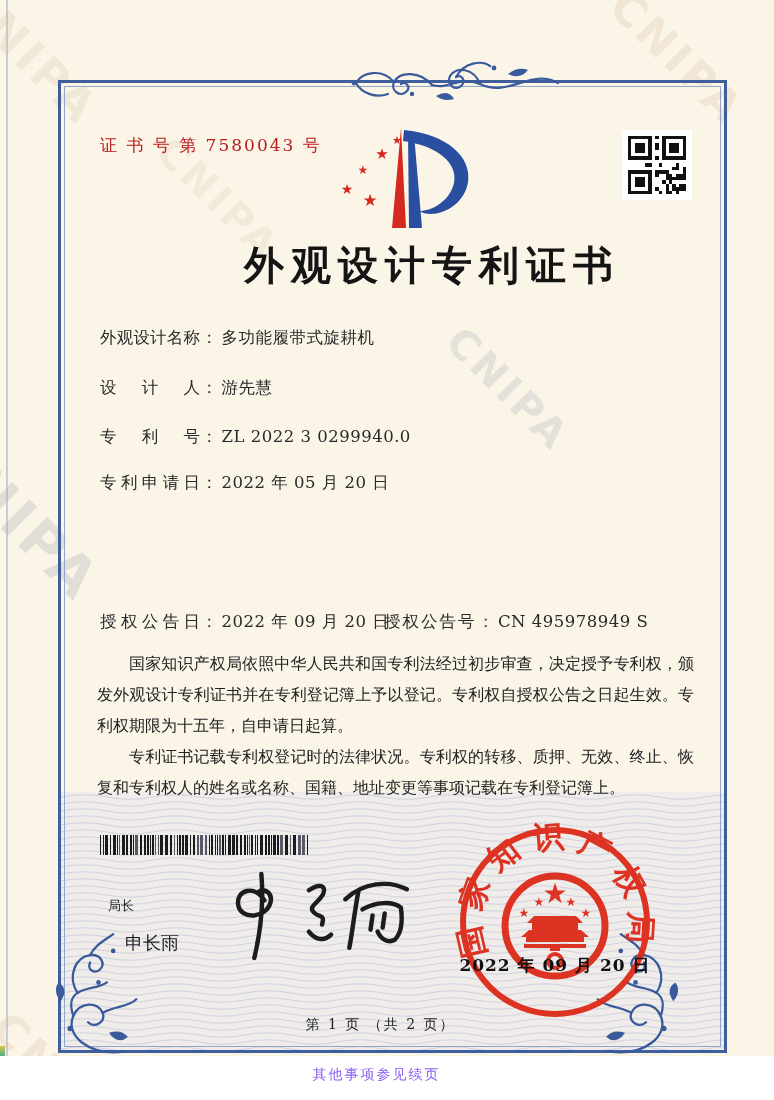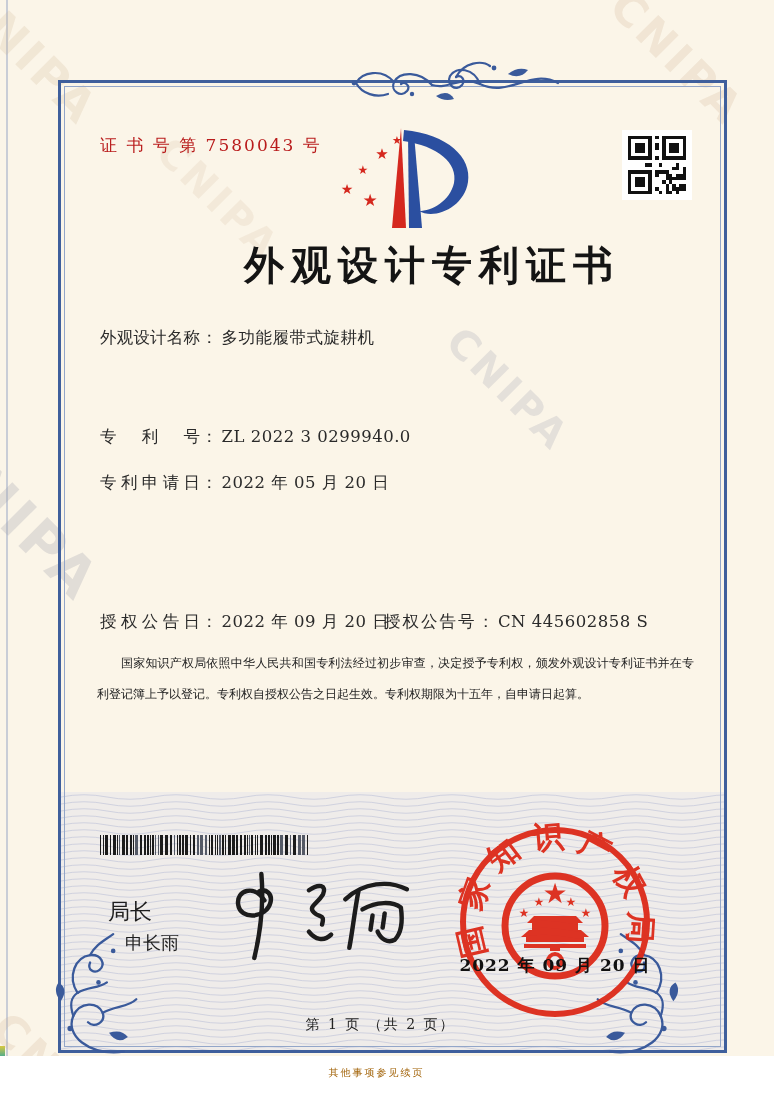--- a/index.html
+++ b/index.html
@@ -20,34 +20,34 @@
   #logo{left:322px;top:122px;}
   #qr{left:622px;top:130px;width:70px;height:70px;background:#fff;display:flex;align-items:center;justify-content:center;}
   #title{left:58px;top:238px;width:748px;text-align:center;font-size:40px;font-weight:bold;
          letter-spacing:7px;color:#141414;}
   
   .frow{position:absolute;left:100px;font-size:16.5px;color:#2a2a2a;white-space:nowrap;}
   .flabel{display:inline-block;width:100px;text-align:justify;text-align-last:justify;vertical-align:bottom;}
   .fcolon{margin:0 4px 0 1px;}
   .fval{letter-spacing:.5px;margin-top:32px;}
   
-  #body-text{left:97px;top:648px;width:597px;font-size:12px;line-height:31px;text-align:justify;color:#222;}
+  #body-text{left:97px;top:648px;width:597px;font-size:16px;line-height:31px;text-align:justify;color:#222;}
   #body-text p{margin:0;text-indent:2em;}
   
   #band{left:61px;top:792px;width:665px;height:258px;background:rgba(224,226,238,.45);}
   #barcode{left:100px;top:835px;}
-  #director-role{left:108px;top:897px;font-size:22px;font-family:"DejaVu Sans","Liberation Sans",sans-serif;color:#1e1e1e;}
+  #director-role{left:108px;top:897px;font-size:13px;font-family:"DejaVu Sans","Liberation Sans",sans-serif;color:#1e1e1e;}
   #director-name{left:125px;top:931px;font-size:18px;font-family:"DejaVu Sans","Liberation Sans",sans-serif;color:#1e1e1e;}
   #signature{left:222px;top:868px;}
   #seal{left:455px;top:822px;opacity:.95;}
   #seal-date{left:452px;top:954px;width:206px;text-align:center;font-size:17px;color:#111;
              letter-spacing:1px;font-weight:bold;white-space:nowrap;}
   #page-indicator{left:58px;top:1016px;width:645px;text-align:center;font-size:14px;letter-spacing:2px;color:#222;}
   #footer-strip{left:0;top:1056px;width:774px;height:44px;background:#ffffff;}
-  #footer-note{left:0;top:1066px;width:753px;text-align:center;font-size:10px;letter-spacing:2px;color:#a16207;}
+  #footer-note{left:0;top:1066px;width:753px;text-align:center;font-size:14px;letter-spacing:2px;color:#8b5cf6;}
   .flourish{color:#3a5a9b;}
   svg{display:block;}
 </style>
 </head>
 <body>
 
 <div id="page">
 
   <div class="abs" id="scan-edge"></div>
   <div class="abs" id="scan-mark"></div>
@@ -230,35 +230,39 @@
         <rect x="1" y="11" width="5" height="5" fill="#fff"></rect>
         <rect x="2" y="12" width="3" height="3" fill="#111"></rect>
       </svg>
   </div>
 
   <div class="abs" id="title">外观设计专利证书</div>
 
   <div class="frow" style="top:327px">
     <span class="flabel">外观设计名称</span><span class="fcolon">：</span><span class="fval">多功能履带式旋耕机</span>
   </div>
+  <div class="frow" style="top:377px">
+    <span class="flabel">设计人</span><span class="fcolon">：</span><span class="fval">游先慧</span>
+  </div>
   <div class="frow" style="top:426px">
     <span class="flabel">专利号</span><span class="fcolon">：</span><span class="fval">ZL 2022 3 0299940.0</span>
   </div>
   <div class="frow" style="top:472px">
     <span class="flabel">专利申请日</span><span class="fcolon">：</span><span class="fval">2022 年 05 月 20 日</span>
   </div>
   <div class="frow" style="top:611px">
     <span class="flabel">授权公告日</span><span class="fcolon">：</span><span class="fval">2022 年 09 月 20 日</span>
   </div>
   <div class="frow" style="top:611px;left:384px">
-    <span style="letter-spacing:2px;">授权公告号</span><span class="fcolon">：</span><span class="fval">CN 445602858 S</span>
+    <span style="letter-spacing:2px;">授权公告号</span><span class="fcolon">：</span><span class="fval">CN 495978949 S</span>
   </div>
 
   <div class="abs" id="body-text">
     <p>国家知识产权局依照中华人民共和国专利法经过初步审查，决定授予专利权，颁发外观设计专利证书并在专利登记簿上予以登记。专利权自授权公告之日起生效。专利权期限为十五年，自申请日起算。</p>
+    <p>专利证书记载专利权登记时的法律状况。专利权的转移、质押、无效、终止、恢复和专利权人的姓名或名称、国籍、地址变更等事项记载在专利登记簿上。</p>
   </div>
 
   <div class="abs" id="barcode">
     <svg id="barcode-svg" width="212" height="20" shape-rendering="crispEdges">
         <rect x="0" y="0" width="1" height="20" fill="#1b1b1b"></rect>
         <rect x="3" y="0" width="1" height="20" fill="#1b1b1b"></rect>
         <rect x="5" y="0" width="3" height="20" fill="#1b1b1b"></rect>
         <rect x="10" y="0" width="1" height="20" fill="#1b1b1b"></rect>
         <rect x="13" y="0" width="3" height="20" fill="#1b1b1b"></rect>
         <rect x="17" y="0" width="1" height="20" fill="#1b1b1b"></rect>

